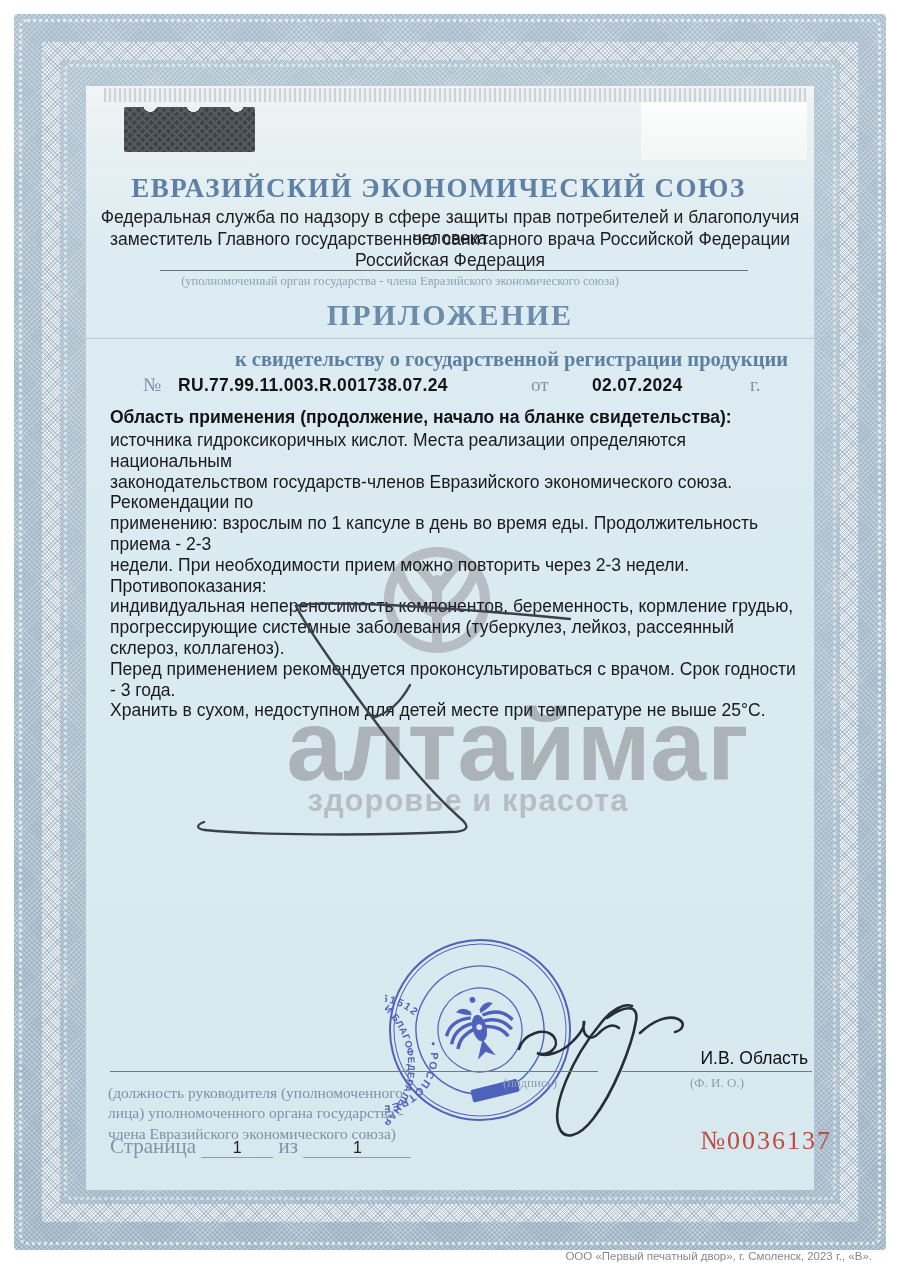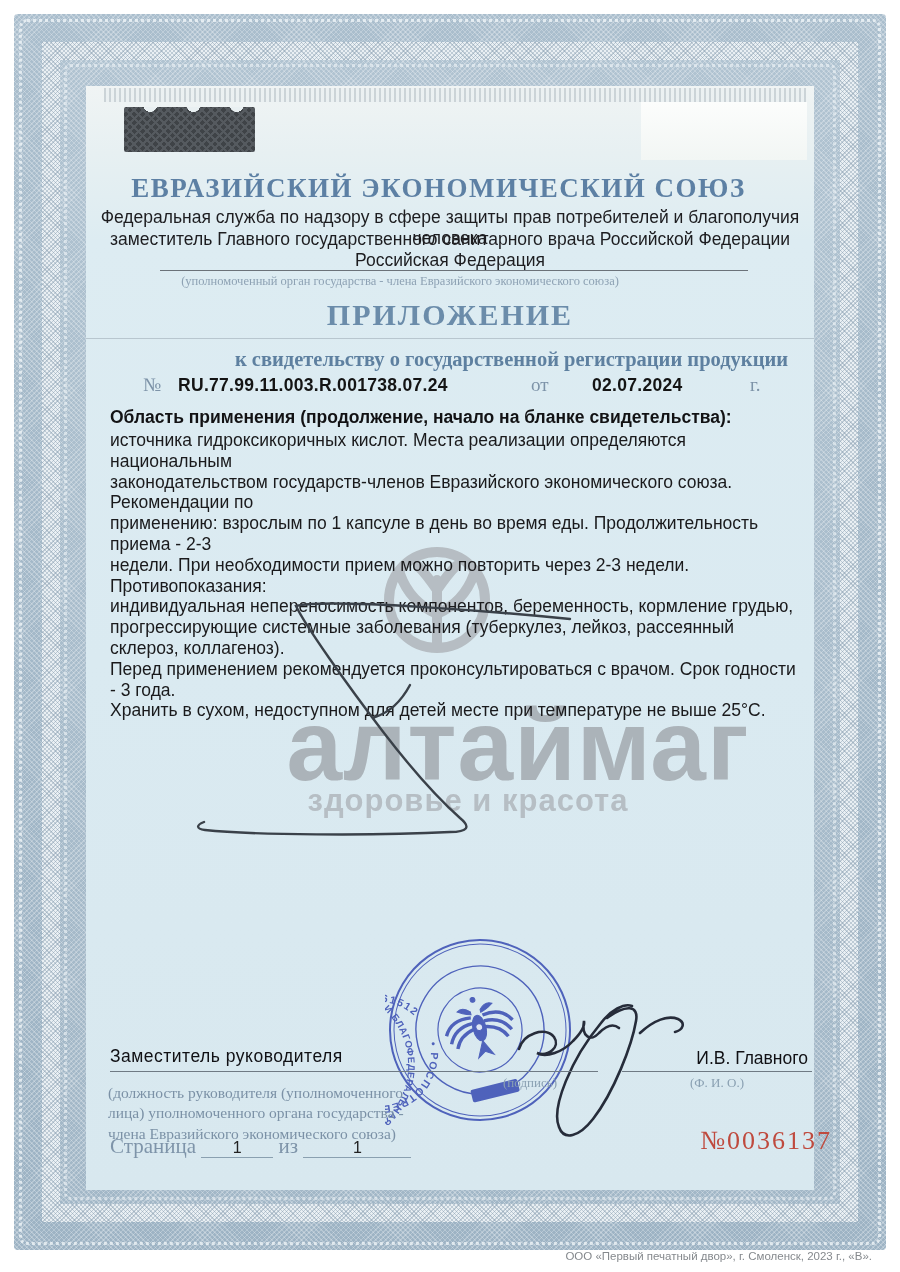--- a/index.html
+++ b/index.html
@@ -173,24 +173,23 @@
   </svg>
 
   <svg class="abs overlay" style="left:0;top:0;" width="900" height="1272" viewBox="0 0 900 1272">
     <g stroke="#262c3a" stroke-width="2.6" fill="none" stroke-linecap="round">
       <path d="M519 1049 C 523 1034 545 1026 554 1037 C 561 1047 548 1057 537 1053 C 546 1058 563 1052 573 1041 C 581 1033 585 1026 584 1021 C 581 1037 591 1042 599 1033 C 606 1026 613 1023 619 1028"></path>
       <path d="M607 1018 C 626 1004 639 1005 636 1021 C 632 1045 614 1092 593 1119 C 579 1137 564 1141 559 1127 C 551 1108 571 1059 601 1023 C 611 1010 624 1003 632 1006"></path>
       <path d="M640 1033 C 654 1020 668 1015 678 1019 C 686 1023 683 1030 675 1032"></path>
     </g>
   </svg>
 
-  <div class="abs pos-title">Заместитель  руководителя</div>
   <div class="abs sig-line"></div>
   <div class="abs sig-note">(подпись)</div>
-  <div class="abs off-name">И.В. Главного</div>
+  <div class="abs off-name">И.В. Область</div>
   <div class="abs name-line"></div>
   <div class="abs name-note">(Ф. И. О.)</div>
   <div class="abs pos-note">(должность  руководителя  (уполномоченного<br>лица)  уполномоченного  органа  государства -<br>члена Евразийского экономического союза)</div>
 
   <div class="abs page-counter">
     <span>Страница</span>
     <span class="blank" style="width:72px;"><span>1</span></span>
     <span>из</span>
     <span class="blank" style="width:108px;"><span>1</span></span>
   </div>

